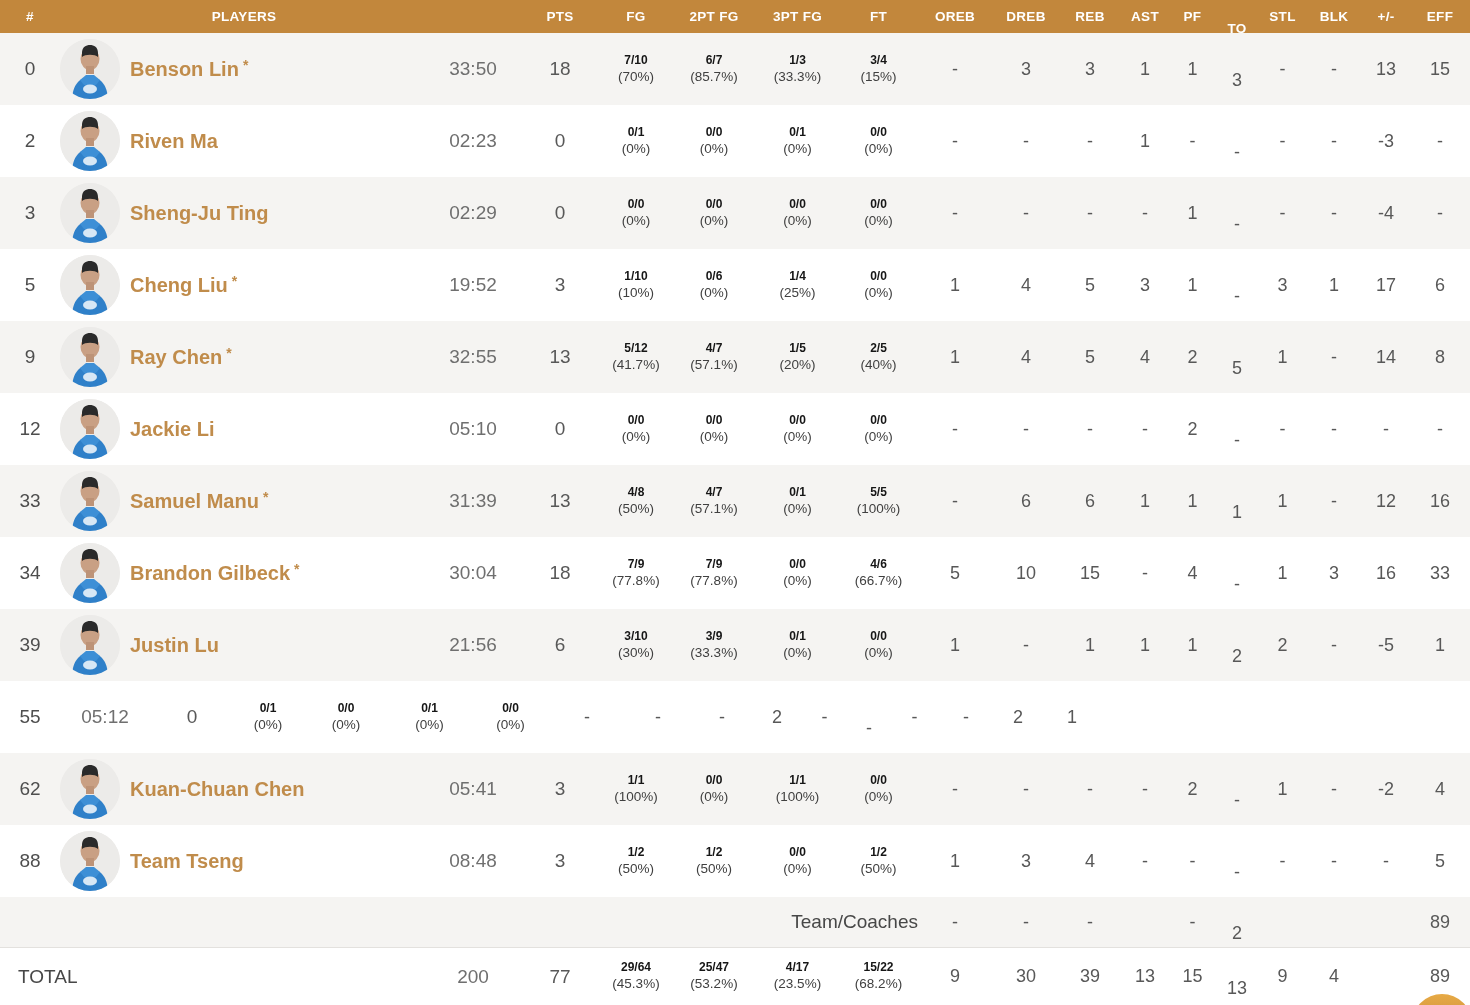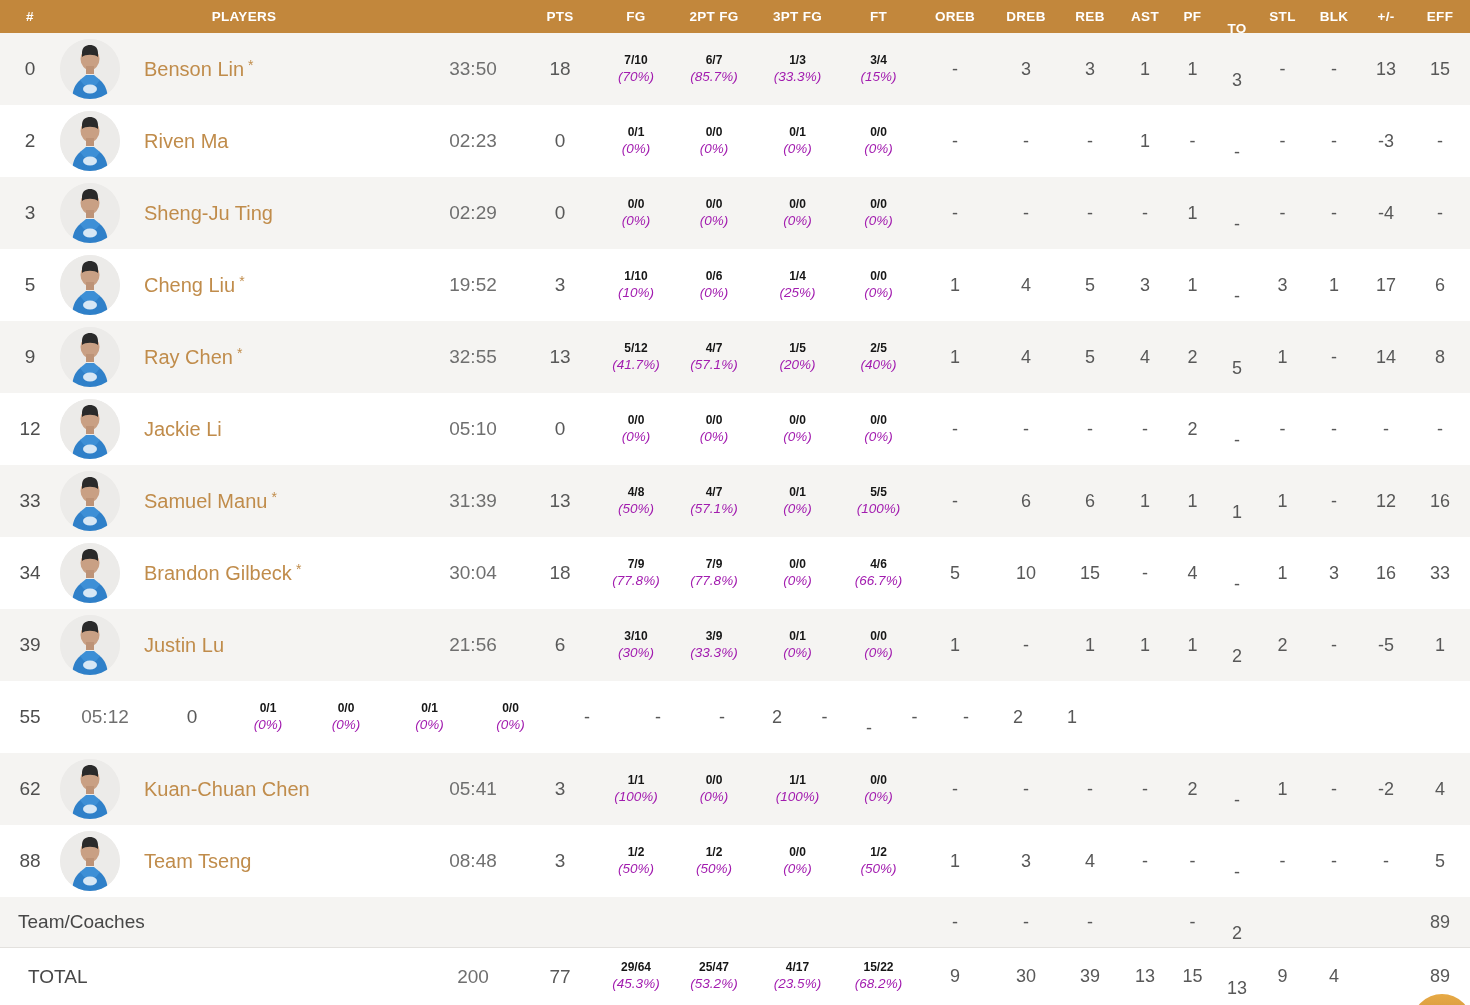--- a/index.html
+++ b/index.html
@@ -24,35 +24,35 @@
   .c16{width:48px;} .c17{width:60px;}
   
   .row{display:flex;align-items:center;height:72px;background:#ffffff;}
   .row.alt{background:#F5F4F2;}
   .jersey{font-size:19px;color:#4E4E4E;}
   .playercell{display:flex;align-items:center;text-align:left;}
   .avatar{
     width:60px;height:60px;border-radius:50%;overflow:hidden;flex:none;
     background:#ECEBE9;cursor:pointer;
   }
-  .pname{font-size:20px;color:#C08C4B;margin-left:24px;cursor:pointer;white-space:nowrap;}
+  .pname{font-size:20px;color:#C08C4B;margin-left:10px;cursor:pointer;white-space:nowrap;font-weight:bold;}
   .star{font-size:14px;vertical-align:6px;margin-left:4px;color:#C08C4B;}
   .min{font-size:19px;color:#6F6F6F;padding-right:2px;}
   .pts{font-size:19px;color:#585858;}
   .shoot{line-height:1.15;}
   .frac{font-size:12px;font-weight:bold;color:#161616;}
-  .pct{font-size:13.5px;color:#a21caf;margin-top:1px;font-style:italic;}
+  .pct{font-size:13.5px;color:#404040;margin-top:1px;}
   .stat{font-size:18px;color:#585858;}
   
   .team-row{height:50px;}
   .total-row{height:57px;border-top:1px solid #E3E1DE;}
   .wide-label{
-    width:918px;text-align:left;padding-left:18px;font-size:19px;color:#474747;
+    width:918px;text-align:right;padding-left:18px;font-size:19px;color:#474747;
   }
-  .total-label{width:428px;text-align:left;padding-left:28px;font-size:19px;color:#474747;}
+  .total-label{width:428px;text-align:left;padding-left:18px;font-size:19px;color:#474747;}
   
   .fab{
     position:absolute;left:1412px;top:994px;width:60px;height:60px;border-radius:50%;
     background:linear-gradient(180deg,#E7AA45 0%,#C5873A 70%);cursor:pointer;
   }
 </style>
 </head>
 <body>
 
 <div class="table">

